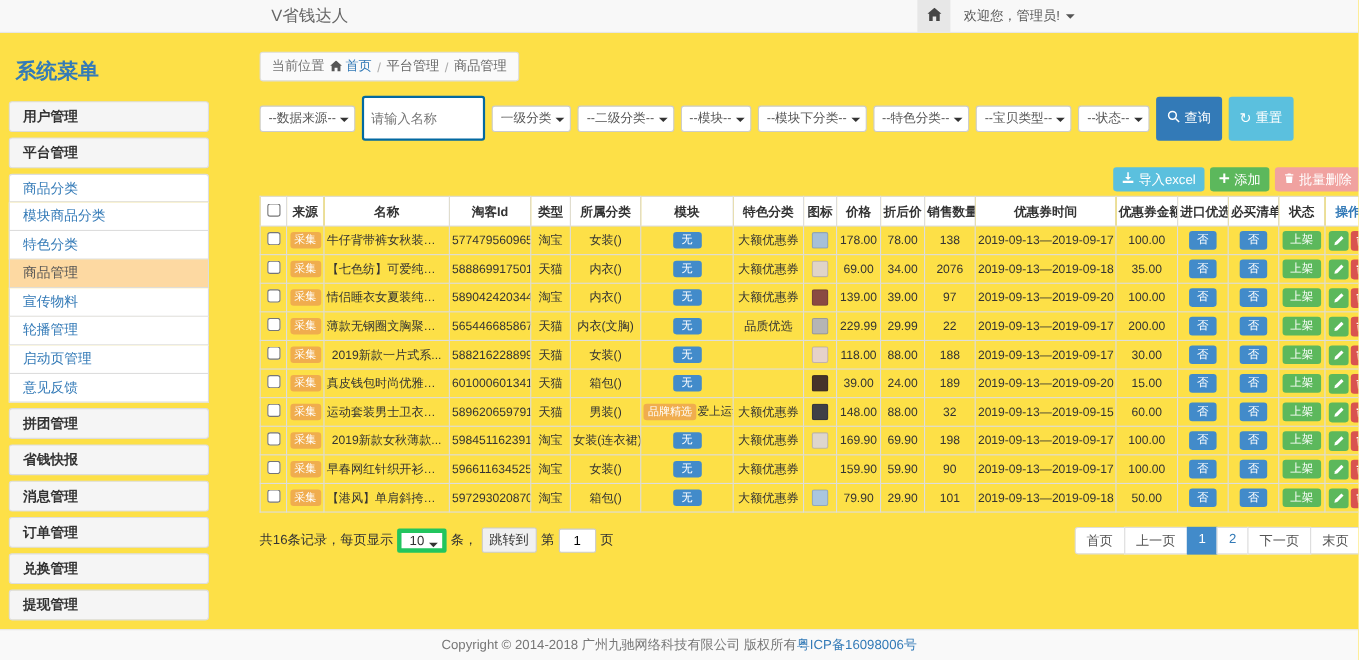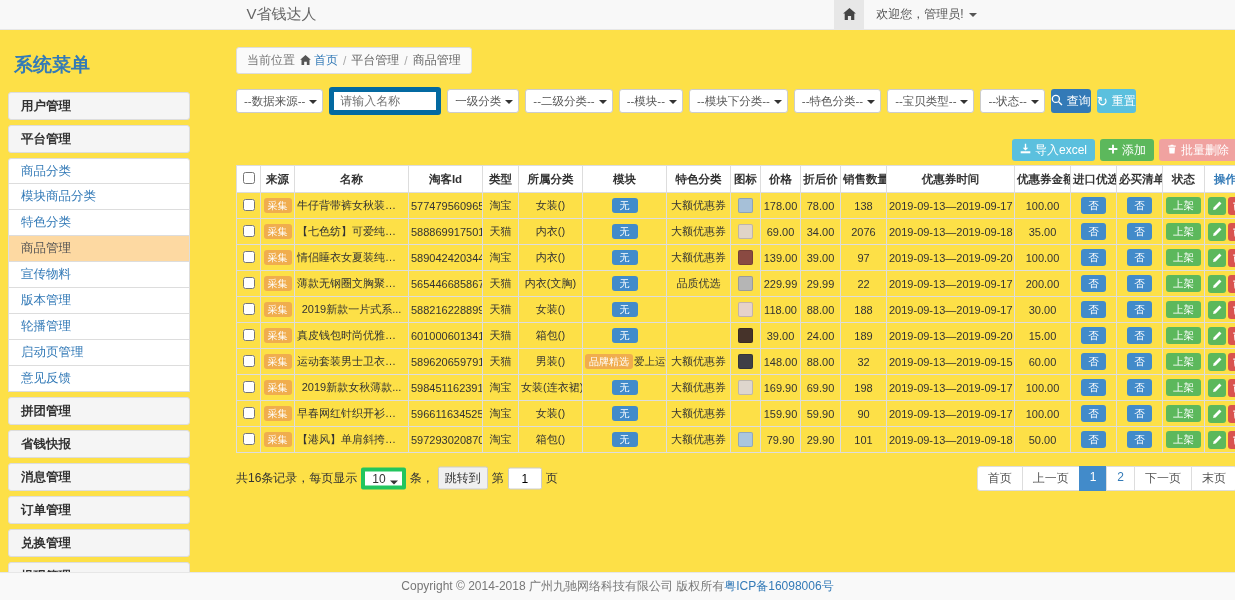--- a/index.html
+++ b/index.html
@@ -29,22 +29,22 @@
 
   .breadcrumb { display: inline-flex; align-items: center; gap: 5px; font-size: 12px; color: #777; border: 1px solid #ddd; background: #fafafa; border-radius: 3px; padding: 4px 10px; margin-top: 3px; }
   .home-link { color: #337ab7; display: inline-flex; align-items: center; gap: 3px; cursor: pointer; }
   .bc-sep { color: #aaa; }
   .crumb { color: #666; }
 
   .filters { margin-top: 13px; display: flex; align-items: center; gap: 6px; }
   .filter-fields { display: flex; align-items: center; gap: 6px; }
   .sel-wrap { position: relative; height: 24px; border: 1px solid #ccc; border-radius: 3px; background: #fff; display: flex; align-items: center; padding: 0 17px 0 7px; font-size: 11.5px; color: #555; cursor: pointer; white-space: nowrap; }
   .sel-caret { position: absolute; right: 5px; top: 10px; border-top-color: #333; }
-  .f-input { width: 112px; height: 28px; border: 5px solid #0369a1; border-radius: 3px; padding: 0 6px; font-size: 12px; color: #555; font-family: inherit; }
-  .btn { height: 24px; border: none; border-radius: 3px; color: #fff; font-size: 12px; padding: 0 0; display: inline-flex; align-items: center; gap: 4px; cursor: pointer; font-family: inherit; }
+  .f-input { width: 112px; height: 41px; border: 2px solid #0369a1; border-radius: 3px; padding: 0 6px; font-size: 12px; color: #555; font-family: inherit; }
+  .btn { height: 40px; border: none; border-radius: 3px; color: #fff; font-size: 12px; padding: 0 10px; display: inline-flex; align-items: center; gap: 4px; cursor: pointer; font-family: inherit; }
   .btn-search { background: #337ab7; }
   .btn-reset { background: #5bc0de; }
   .refresh-glyph { font-size: 13px; line-height: 1; }
 
   .toolbar { margin-top: 24px; display: flex; justify-content: flex-end; gap: 5px; }
   .btn-sm { height: 22px; font-size: 12px; padding: 0 8px; }
   .btn-import { background: #5bc0de; }
   .btn-add { background: #5cb85c; }
   .btn-batch { background: #f0a2a0; }
 
@@ -110,21 +110,20 @@
   <aside class="sidebar">
     <div class="sidebar-title">系统菜单</div>
     <div id="sidebar-items">
         <div class="side-item top">用户管理</div>
         <div class="side-item top">平台管理</div>
         <div class="side-item sub sub-first">商品分类</div>
         <div class="side-item sub">模块商品分类</div>
         <div class="side-item sub">特色分类</div>
         <div class="side-item sub active">商品管理</div>
         <div class="side-item sub">宣传物料</div>
-        <div class="side-item sub">版本管理</div>
         <div class="side-item sub">轮播管理</div>
         <div class="side-item sub">启动页管理</div>
         <div class="side-item sub">意见反馈</div>
         <div class="side-item top">拼团管理</div>
         <div class="side-item top">省钱快报</div>
         <div class="side-item top">消息管理</div>
         <div class="side-item top">订单管理</div>
         <div class="side-item top">兑换管理</div>
         <div class="side-item top">提现管理</div>
       </div>

